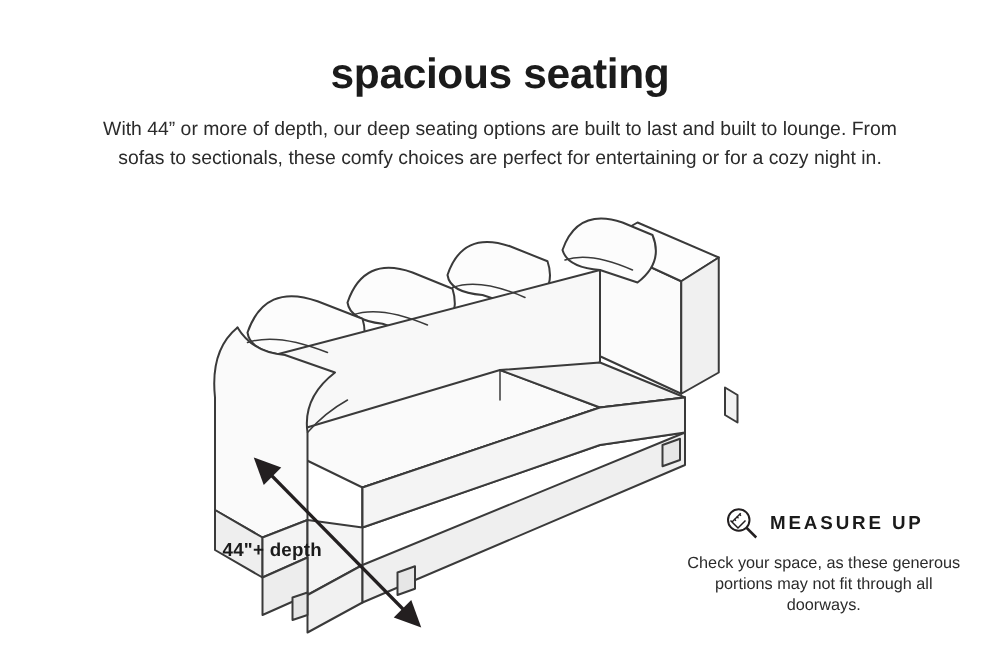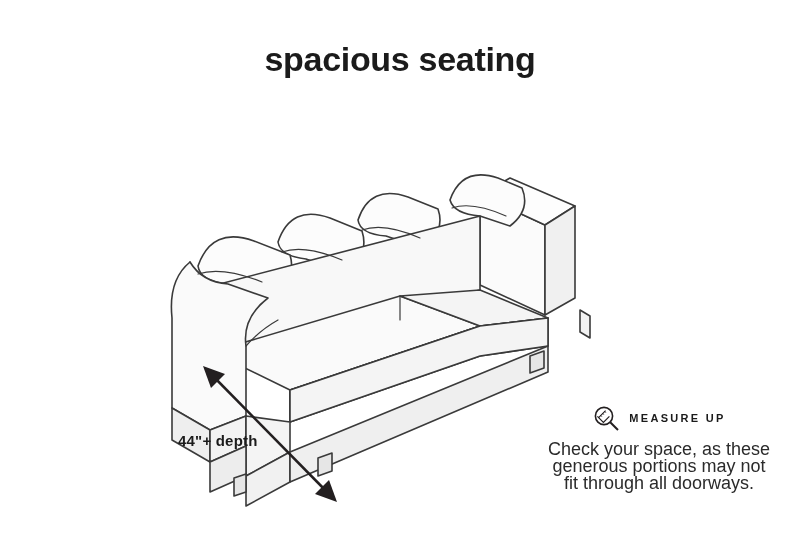--- a/index.html
+++ b/index.html
@@ -65,43 +65,44 @@
     text-align: center;
   }
   .measure-head {
     display: flex;
     align-items: center;
     justify-content: center;
     gap: 9px;
     margin-bottom: 9px;
   }
   .measure-title {
-    font-size: 11px;
+    font-size: 15px;
     font-weight: bold;
     letter-spacing: 2.3px;
     color: #1b1b1b;
   }
   .measure-body {
-    font-size: 18px;
+    font-size: 13px;
     line-height: 17px;
     color: #2b2b2b;
   }
   .mag-icon {
     width: 28px;
     height: 28px;
     display: block;
   }
 </style>
 </head>
 <body>
 
 <div class="page">
 
   <div class="headline">spacious seating</div>
 
+  <div class="subcopy">With 44” or more of depth, our deep seating options are built to last and built to lounge. From sofas to sectionals, these comfy choices are perfect for entertaining or for a cozy night in.</div>
 
   <div class="illustration">
     <svg width="500" height="380" viewBox="0 0 500 380" fill="none" xmlns="http://www.w3.org/2000/svg">
       <g stroke="#3a3a3a" stroke-width="1.6" fill="#ffffff" stroke-linejoin="round" stroke-linecap="round">
 
         <path d="M430 170 L440 176 L440 198 L430 192 Z" fill="#f2f2f2"></path>
 
         <path d="M330 55 L395 85 L395 175 L330 145 Z" fill="#fbfbfb"></path>
         <path d="M330 55 L360 38 L425 66 L395 85 Z" fill="#fdfdfd"></path>
         <path d="M395 85 L425 66 L425 158 L395 175 Z" fill="#f0f0f0"></path>

